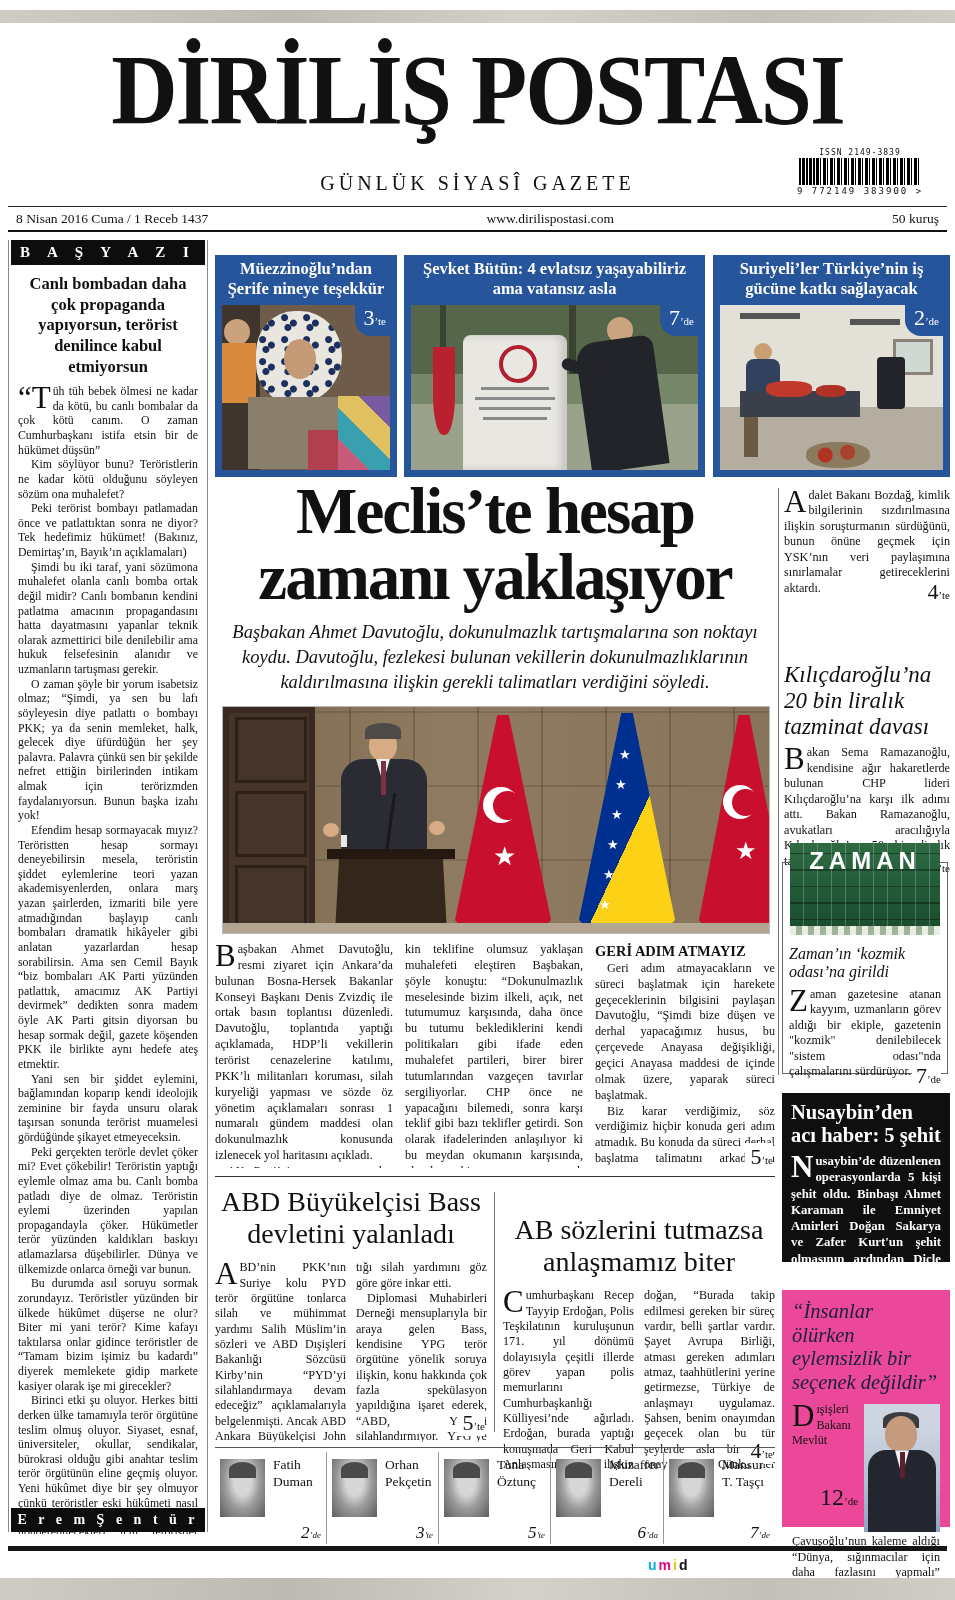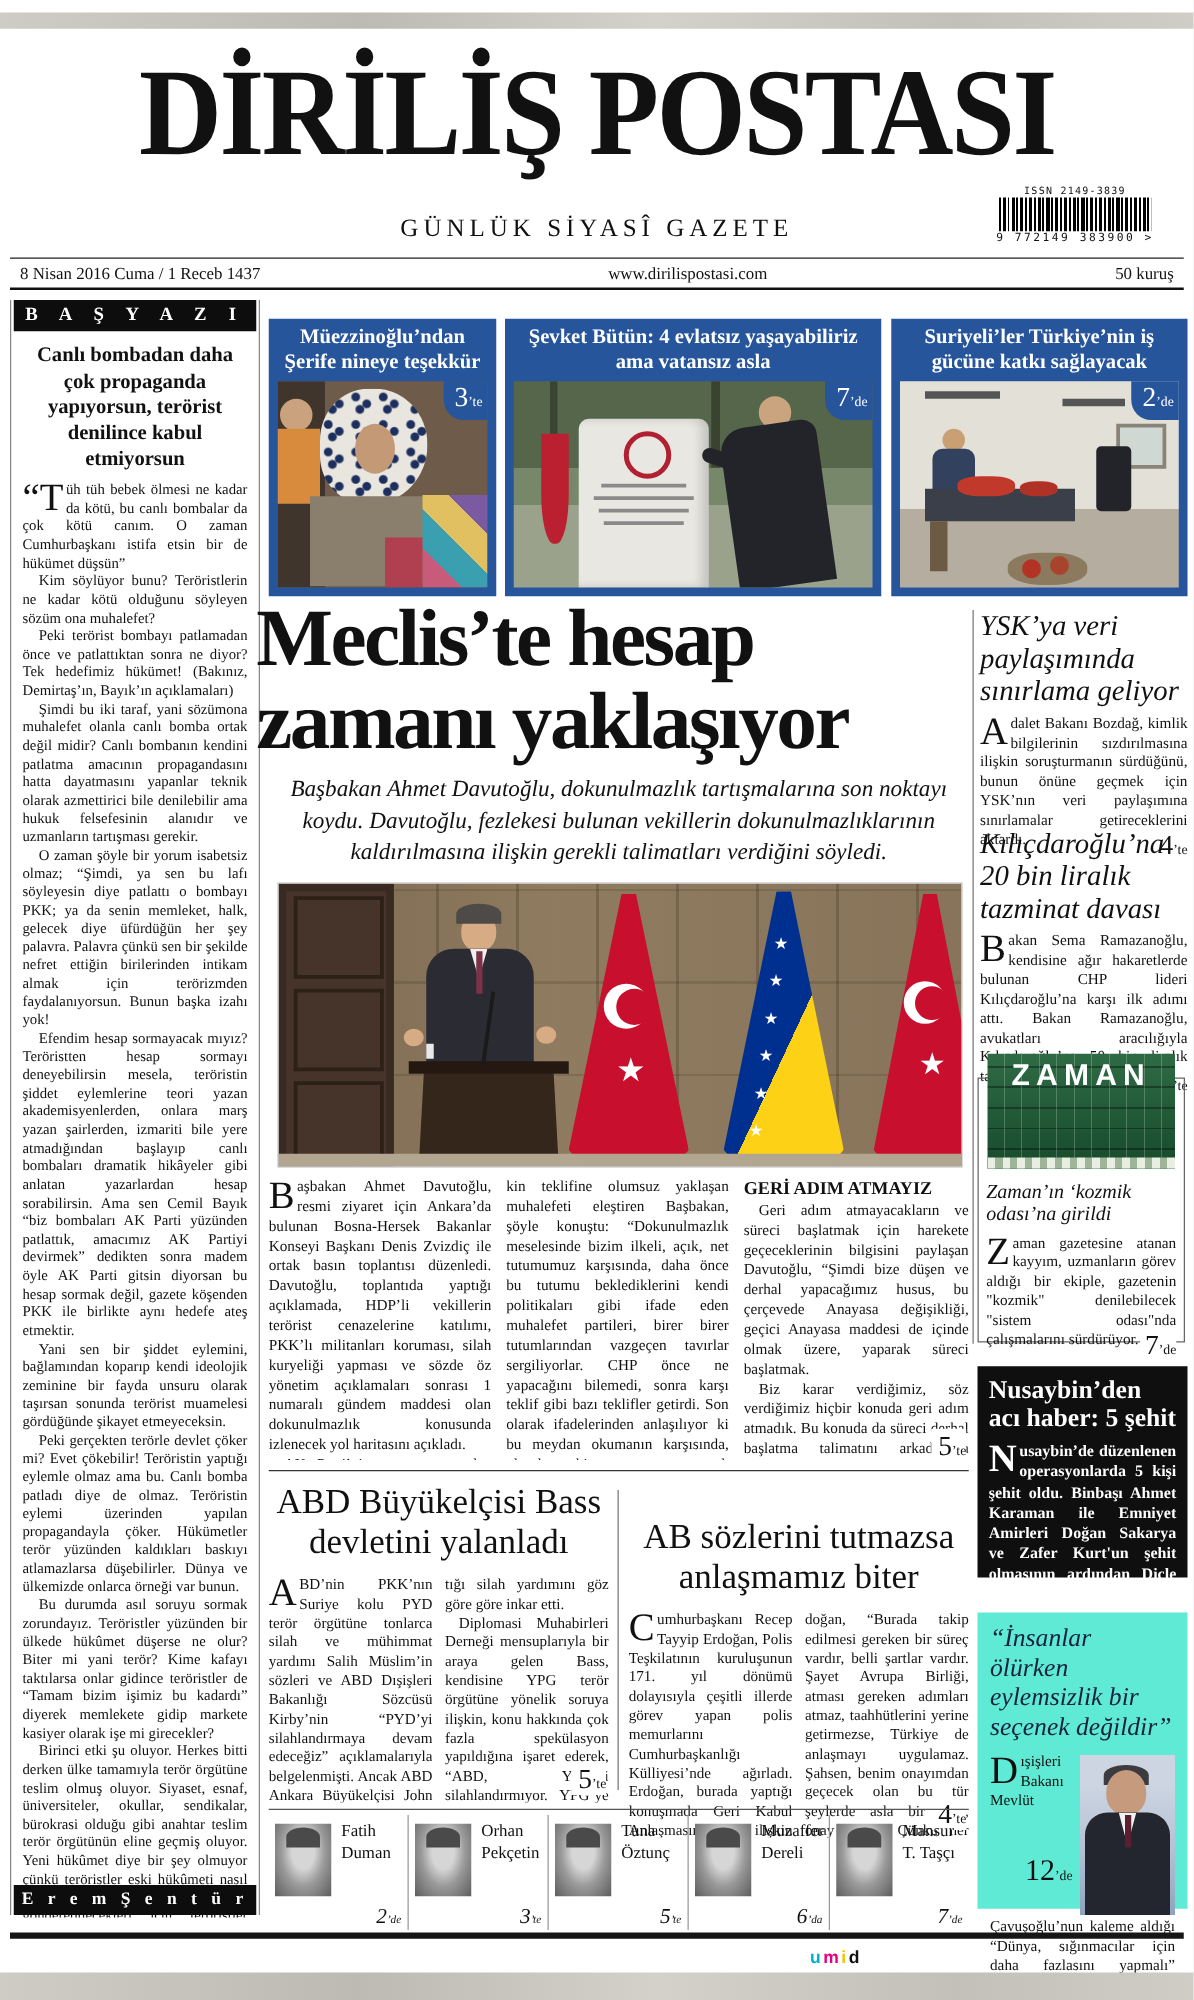--- a/index.html
+++ b/index.html
@@ -31,21 +31,21 @@
   
   .tbox{background:#27559b;color:#fff;}
   .tbox .ttl{font-weight:bold;font-size:16.5px;line-height:1.22;text-align:center;padding:4px 6px 2px 6px;}
   .tbox .photo{position:absolute;top:50px;left:7px;right:7px;bottom:7px;overflow:hidden;background:#888;}
   .badge{position:absolute;top:50px;right:7px;background:#27559b;color:#fff;padding:0 4px 5px 9px;
          border-bottom-left-radius:16px;z-index:5;}
   .pnum{font-size:22px;}
   .psuf{font-size:11px;}
   .pref{white-space:nowrap;}
   
-  .headline{left:205px;top:478px;width:580px;font-weight:bold;font-size:65px;
+  .headline{left:205px;top:478px;width:580px;text-align:center;font-weight:bold;font-size:65px;
             line-height:1.02;letter-spacing:-2px;}
   .subhead{left:225px;top:620px;width:540px;text-align:center;font-style:italic;font-size:18.5px;line-height:1.35;}
   .mainphoto{left:222px;top:706px;width:546px;height:226px;border:1px solid #b9b9b9;overflow:hidden;
              background:linear-gradient(90deg,#7c6950,#8f7b60 40%,#87745a);}
   .woodlines{position:absolute;inset:0;background:
       repeating-linear-gradient(90deg,transparent 0 62px,rgba(40,25,10,.22) 62px 64px),
       repeating-linear-gradient(0deg,transparent 0 72px,rgba(40,25,10,.15) 72px 74px);}
   .bodycol{top:942px;height:226px;overflow:hidden;font-size:12.2px;line-height:1.3;text-align:justify;}
   .bodycol p{margin:0;text-indent:12px;}
   .bodycol p.dc{text-indent:0;}
@@ -84,21 +84,21 @@
   .zgrid{position:absolute;inset:0;background:
      repeating-linear-gradient(90deg,transparent 0 13px,rgba(255,255,255,.22) 13px 14px),
      repeating-linear-gradient(0deg,transparent 0 15px,rgba(0,0,0,.35) 15px 16.5px);}
   .zword{position:absolute;top:4px;left:0;width:100%;text-align:center;color:#fff;
          font-family:"Liberation Sans",sans-serif;font-weight:bold;font-size:24px;letter-spacing:5px;}
   .zplants{position:absolute;bottom:0;left:0;width:100%;height:9px;
      background:repeating-linear-gradient(90deg,#e8efe2 0 6px,#9fb59a 6px 12px);}
   .nus{left:782px;top:1093px;width:168px;height:169px;background:#0f0f0f;color:#fff;box-sizing:border-box;padding:8px 9px;}
   .nus-hl{font-weight:bold;font-size:20.5px;line-height:1.1;margin:0 0 7px 0;}
   .nus-tx{font-weight:bold;font-size:12.8px;line-height:1.27;text-align:justify;}
-  .cav{left:782px;top:1290px;width:168px;height:237px;background:#5eead4;box-sizing:border-box;padding:10px 10px;}
+  .cav{left:782px;top:1290px;width:168px;height:237px;background:#ec4899;box-sizing:border-box;padding:10px 10px;}
   .cav-hl{font-style:italic;font-size:20.5px;line-height:1.15;margin:0 0 8px 0;color:#16213d;}
   .cav-tx{font-size:12.2px;line-height:1.27;text-align:justify;}
   .cavphoto{float:right;width:76px;height:128px;margin:2px 0 2px 4px;
      background:linear-gradient(180deg,#cdd5e2 0 18%,#b4c1d4 60%,#8fa3bd);position:relative;overflow:hidden;}
   .cav-head{position:absolute;left:21px;top:12px;width:32px;height:36px;border-radius:50% 50% 45% 45%;background:#c59a7d;}
   .cav-hair{position:absolute;left:19px;top:8px;width:36px;height:16px;border-radius:50% 50% 0 0;background:#3c3c40;}
   .cav-suit{position:absolute;left:4px;top:46px;width:68px;height:82px;border-radius:18px 18px 0 0;background:#23262e;}
   .cav-shirt{position:absolute;left:31px;top:46px;width:14px;height:26px;background:#f2f2f2;clip-path:polygon(0 0,100% 0,50% 100%);}
   .cav-tie{position:absolute;left:36px;top:48px;width:5px;height:26px;background:#5a2030;}
   .cav-pref{position:absolute;left:38px;bottom:16px;}
@@ -335,21 +335,20 @@
     <div class="ccell">
       <div class="cphoto"></div>
       <div class="cname">Mansur T. Taşçı</div>
       <div class="cpref pref"><span class="pnum">7</span><span class="psuf">’de</span></div>
     </div>
   </div>
 
   <div class="abs vrule" style="left:778px;top:488px;height:587px;"></div>
 
   <div class="abs sb" style="top:488px;">
-    <div class="sb-hl">YSK’ya veri paylaşımında sınırlama geliyor</div>
     <div class="sb-tx">
       <p class="dc">Adalet Bakanı Bozdağ, kimlik bilgilerinin sızdırılmasına ilişkin soruşturmanın sürdüğünü, bunun önüne geçmek için YSK’nın veri paylaşımına sınırlamalar getireceklerini aktardı.</p>
     </div>
     <div class="pref-row">
       <span class="pref"><span class="pnum">4</span><span class="psuf">’te</span></span>
     </div>
   </div>
 
   <div class="abs sb" style="top:662px;">
     <div class="sb-hl">Kılıçdaroğlu’na 20 bin liralık tazminat davası</div>

